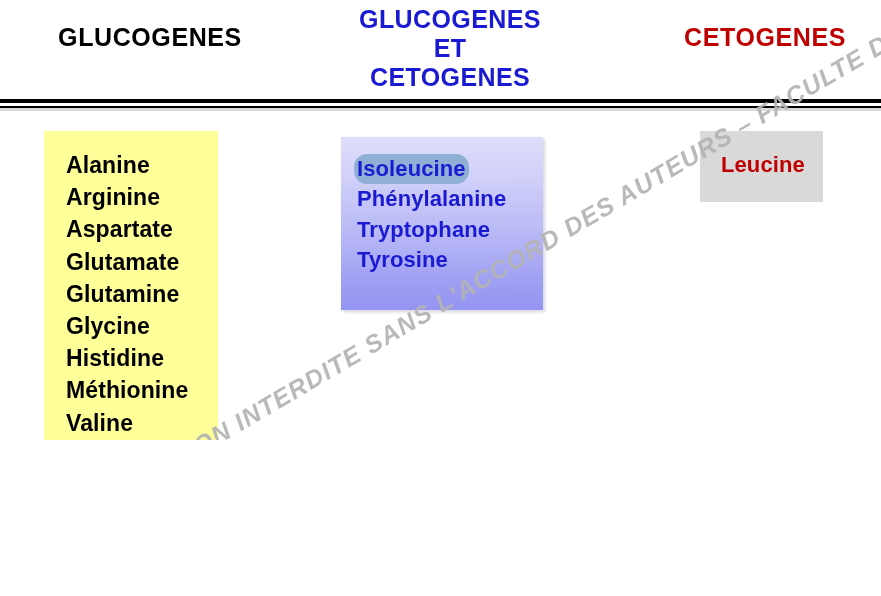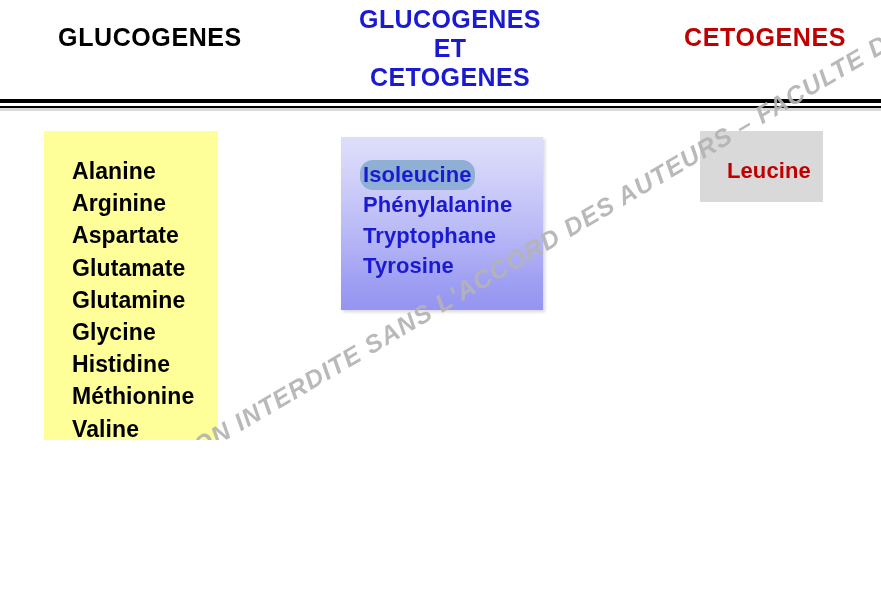--- a/index.html
+++ b/index.html
@@ -129,21 +129,21 @@
 
   
   #content { position: absolute; left: 0; top: 0; width: 881px; height: 596px; z-index: 4; }
 
   .aa-box {
     position: absolute;
     box-sizing: border-box;
   }
   .aa-list {
     list-style: none;
-    margin: 16px;
+    margin: 10px;
     padding: 0;
   }
   .aa-item {
     font-family: "Liberation Sans", sans-serif;
     font-weight: bold;
     white-space: nowrap;
   }
 
   
   #box-glucogenic {

